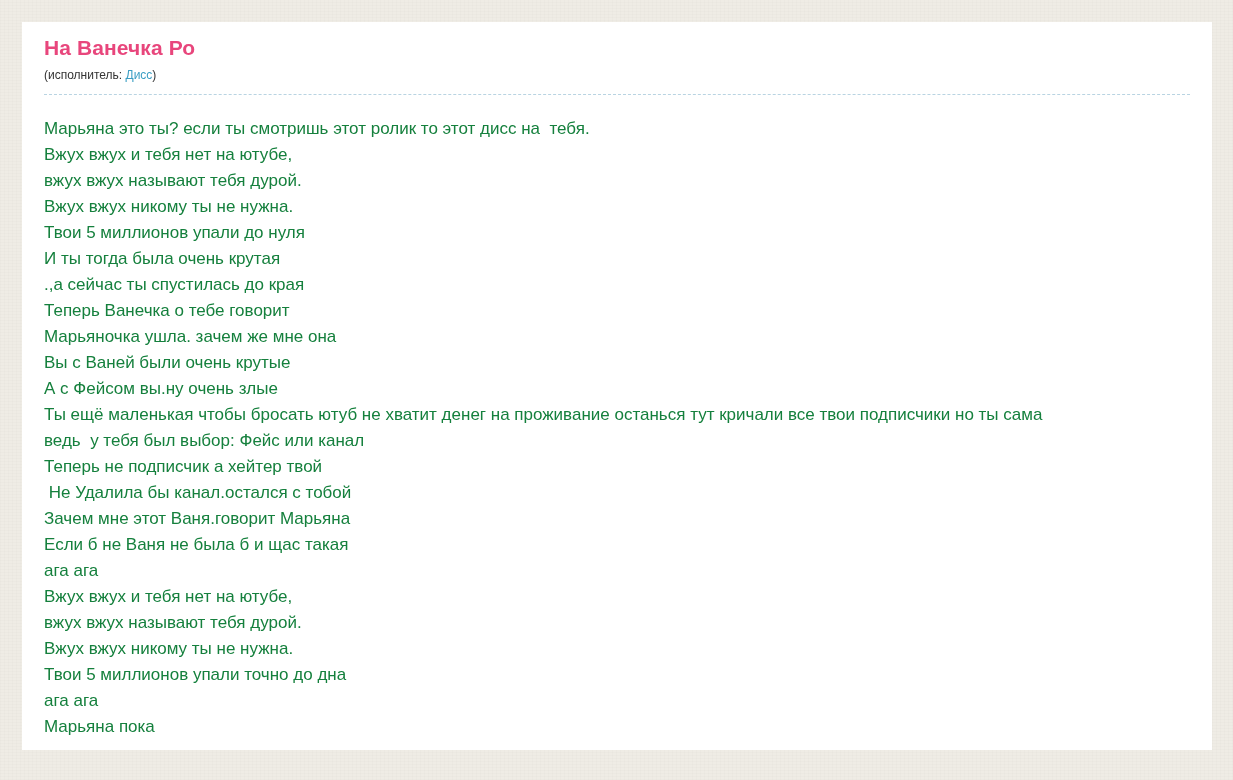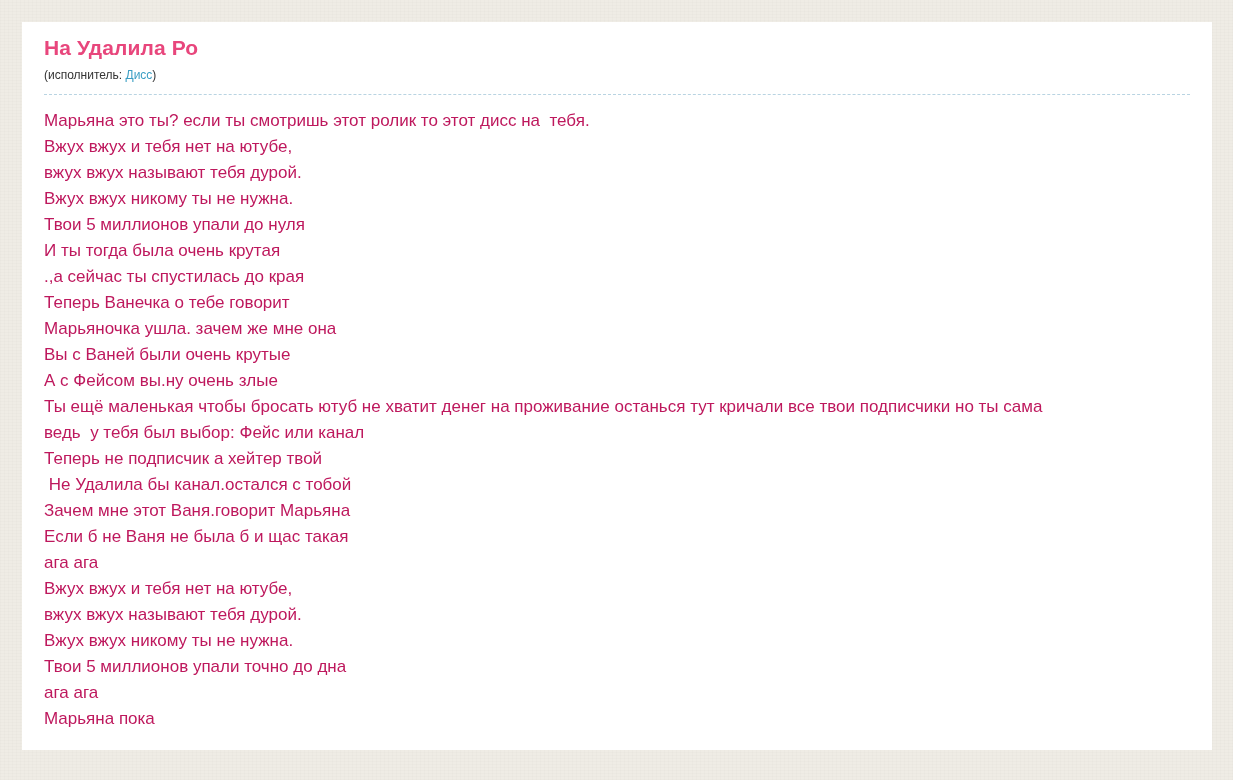--- a/index.html
+++ b/index.html
@@ -55,37 +55,37 @@
   }
 
   .divider {
     margin: 9px 22px 0 22px;
     border: 0;
     border-top: 1px dashed #b9d4e2;
     height: 0;
   }
 
   .lyrics {
-    margin: 13px 0 0 22px;
+    margin: 21px 0 0 22px;
     font-size: 17px;
     line-height: 26px;
-    color: #be185d;
+    color: #15803d;
     white-space: pre;
     overflow: hidden;
   }
   .lyrics-line {
     white-space: pre;
   }
 </style>
 </head>
 <body>
 
 <div class="page-card">
 
-  <h1 class="song-title" style="color: rgb(232, 70, 124);">На Удалила Ро</h1>
+  <h1 class="song-title" style="color: rgb(232, 70, 124);">На Ванечка Ро</h1>
 
   <div class="artist-line">
     <span>(исполнитель: </span><a class="artist-link" href="#" style="color: rgb(58, 158, 196);">Дисс</a><span>)</span>
   </div>
 
   <hr class="divider">
 
   <div class="lyrics"><div class="lyrics-line">Марьяна это ты? если ты смотришь этот ролик то этот дисс на  тебя.</div><div class="lyrics-line">Вжух вжух и тебя нет на ютубе,</div><div class="lyrics-line">вжух вжух называют тебя дурой.</div><div class="lyrics-line">Вжух вжух никому ты не нужна.</div><div class="lyrics-line">Твои 5 миллионов упали до нуля</div><div class="lyrics-line">И ты тогда была очень крутая</div><div class="lyrics-line">.,а сейчас ты спустилась до края</div><div class="lyrics-line">Теперь Ванечка о тебе говорит</div><div class="lyrics-line">Марьяночка ушла. зачем же мне она</div><div class="lyrics-line">Вы с Ваней были очень крутые</div><div class="lyrics-line">А с Фейсом вы.ну очень злые</div><div class="lyrics-line">Ты ещё маленькая чтобы бросать ютуб не хватит денег на проживание останься тут кричали все твои подписчики но ты сама</div><div class="lyrics-line">ведь  у тебя был выбор: Фейс или канал</div><div class="lyrics-line">Теперь не подписчик а хейтер твой</div><div class="lyrics-line"> Не Удалила бы канал.остался с тобой</div><div class="lyrics-line">Зачем мне этот Ваня.говорит Марьяна</div><div class="lyrics-line">Если б не Ваня не была б и щас такая</div><div class="lyrics-line">ага ага</div><div class="lyrics-line">Вжух вжух и тебя нет на ютубе,</div><div class="lyrics-line">вжух вжух называют тебя дурой.</div><div class="lyrics-line">Вжух вжух никому ты не нужна.</div><div class="lyrics-line">Твои 5 миллионов упали точно до дна</div><div class="lyrics-line">ага ага</div><div class="lyrics-line">Марьяна пока</div></div>
 
 </div>

